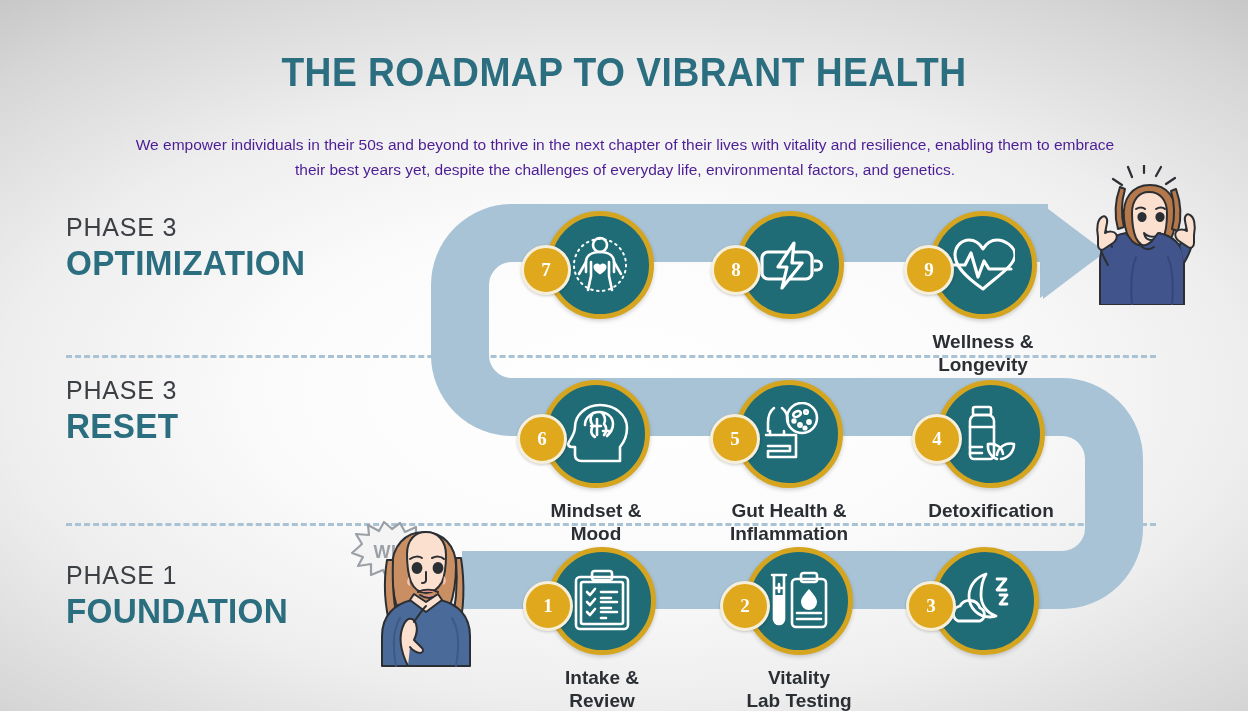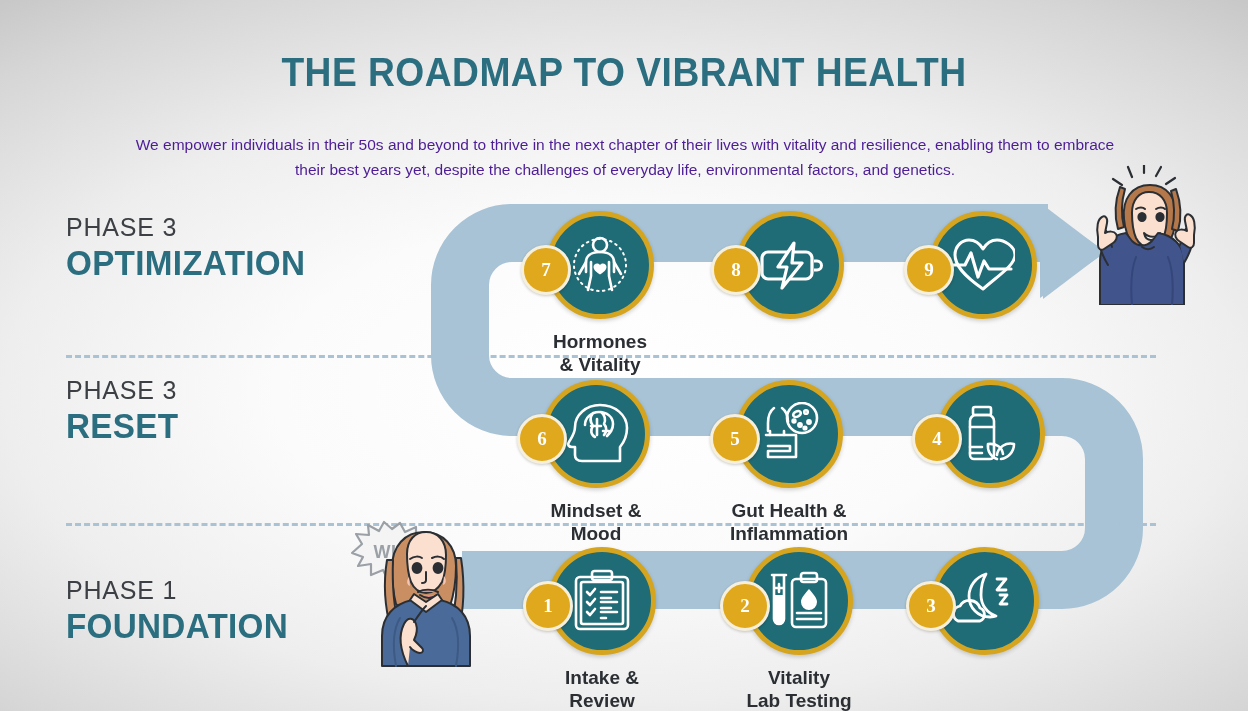--- a/index.html
+++ b/index.html
@@ -36,21 +36,21 @@
   
   .phase{position:absolute;left:66px;}
   .phase .kicker{font-size:25px;letter-spacing:.8px;color:#3c4044;line-height:1.25;}
   .phase .name{
     font-size:35px;font-weight:bold;color:#2b6e80;letter-spacing:.3px;line-height:1.12;
     font-family:"Liberation Sans Narrow","Liberation Sans",sans-serif;
     transform:scaleX(.95);transform-origin:left center;
   }
   .phase.p3{top:212px;}
   .phase.p2{top:375px;}
-  .phase.p1{top:560px;margin-top:15px;}
+  .phase.p1{top:560px;}
 
   
   .ribbon{position:absolute;left:0;top:0;width:1248px;height:711px;pointer-events:none;}
 
   
   .step{position:absolute;width:180px;text-align:center;}
   .disc{
     position:relative;width:98px;height:98px;margin:0 auto;border-radius:50%;
     background:#1f6b76;border:5px solid #d5a520;
     box-shadow:0 2px 4px rgba(0,0,0,.18);
@@ -144,22 +144,20 @@
       <div class="badge">7</div>
       <svg width="66" height="66" viewBox="0 0 66 66" fill="none" stroke="#fff" stroke-width="2.6" stroke-linecap="round" stroke-linejoin="round">
         <circle cx="33" cy="13" r="7"></circle>
         <path d="M33 20 C24 20 19 24 19 30 L19 40 M33 20 C42 20 47 24 47 30 L47 40"></path>
         <path d="M24 30 L24 44 L21 58 M42 30 L42 44 L45 58"></path>
         <path d="M19 30 L12 42 M47 30 L54 42"></path>
         <path d="M33 33 c-2.6-3-6.5-1-6.5 2 0 3 3.5 5.5 6.5 7.5 3-2 6.5-4.5 6.5-7.5 0-3-3.9-5-6.5-2z" fill="#fff" stroke="none"></path>
         <circle cx="33" cy="33" r="26" stroke-dasharray="1.6 4.4" stroke-width="2"></circle>
       </svg>
     </div>
-    <div class="caption">Hormones
-&amp; Vitality</div>
   </div>
 
   <div class="step s8">
     <div class="disc">
       <div class="badge">8</div>
       <svg width="68" height="56" viewBox="0 0 68 56" fill="none" stroke="#fff" stroke-width="3.2" stroke-linejoin="round">
         <rect x="6" y="15" width="50" height="27" rx="6"></rect>
         <path d="M58 24 h3 a3 3 0 0 1 0 9 h-3" stroke-width="3"></path>
         <path d="M38 6 L22 30 h9 L26 51 L46 26 h-10 z" fill="#1f6b76" stroke="#fff" stroke-width="3.2" stroke-linecap="round"></path>
       </svg>
@@ -167,20 +165,22 @@
   </div>
 
   <div class="step s9">
     <div class="disc">
       <div class="badge">9</div>
       <svg width="64" height="60" viewBox="0 0 64 60" fill="none" stroke="#fff" stroke-width="3" stroke-linecap="round" stroke-linejoin="round">
         <path d="M32 54 C12 40 4 30 4 20 C4 11 11 5 18 5 c6 0 11 4 14 9 3-5 8-9 14-9 7 0 18 6 18 15 0 10-16 20-32 34z"></path>
         <path d="M2 30 h12 l6-12 7 24 6-16 5 8 h22" stroke-width="3.2" fill="#1f6b76"></path>
       </svg>
     </div>
+    <div class="caption">Wellness &amp;
+Longevity</div>
   </div>
 
   <div class="step s6">
     <div class="disc">
       <div class="badge">6</div>
       <svg width="66" height="62" viewBox="0 0 66 62" fill="none" stroke="#fff" stroke-width="2.6" stroke-linecap="round" stroke-linejoin="round">
         <path d="M57 58 L57 44 c5-6 7-13 7-19 C64 12 52 2 37 2 23 2 12 12 12 24 c0 6-3 10-6 15 -2 3 0 5 3 5 h3 v8 c0 4 3 6 7 6 h38z"></path>
         <path d="M22 22 c0-7 6-13 14-13 8 0 14 5 14 12 0 6-3 9-6 12 M30 10 c-3 4-3 9 0 13 -3 4-2 9 2 11 M38 9 c4 3 5 8 3 12 3 3 3 8 0 11 M28 23 h10 M34 16 v16 M40 28 h6"></path>
       </svg>
     </div>
@@ -212,20 +212,21 @@
     <div class="disc">
       <div class="badge">4</div>
       <svg width="64" height="62" viewBox="0 0 64 62" fill="none" stroke="#fff" stroke-width="2.6" stroke-linecap="round" stroke-linejoin="round">
         <rect x="14" y="4" width="18" height="8" rx="2"></rect>
         <path d="M11 18 a6 6 0 0 1 6-6 h12 a6 6 0 0 1 6 6 v34 a4 4 0 0 1-4 4 H15 a4 4 0 0 1-4-4z"></path>
         <path d="M11 24 h24 M11 44 h12 M11 50 h12"></path>
         <path d="M38 56 c-6-2-10-8-9-15 8-1 14 3 15 10"></path>
         <path d="M42 56 c7-1 13-7 13-15 -8-2-16 3-17 11"></path>
       </svg>
     </div>
+    <div class="caption">Detoxification</div>
   </div>
 
   <div class="step s1">
     <div class="disc">
       <div class="badge">1</div>
       <svg width="60" height="64" viewBox="0 0 60 64" fill="none" stroke="#fff" stroke-width="2.6" stroke-linecap="round" stroke-linejoin="round">
         <rect x="4" y="8" width="52" height="52" rx="4"></rect>
         <rect x="9" y="13" width="42" height="42" rx="2"></rect>
         <rect x="20" y="2" width="20" height="9" rx="2.5"></rect>
         <path d="M15 23 l3 3 5-6 M15 33 l3 3 5-6 M15 43 l3 3 5-6"></path>

